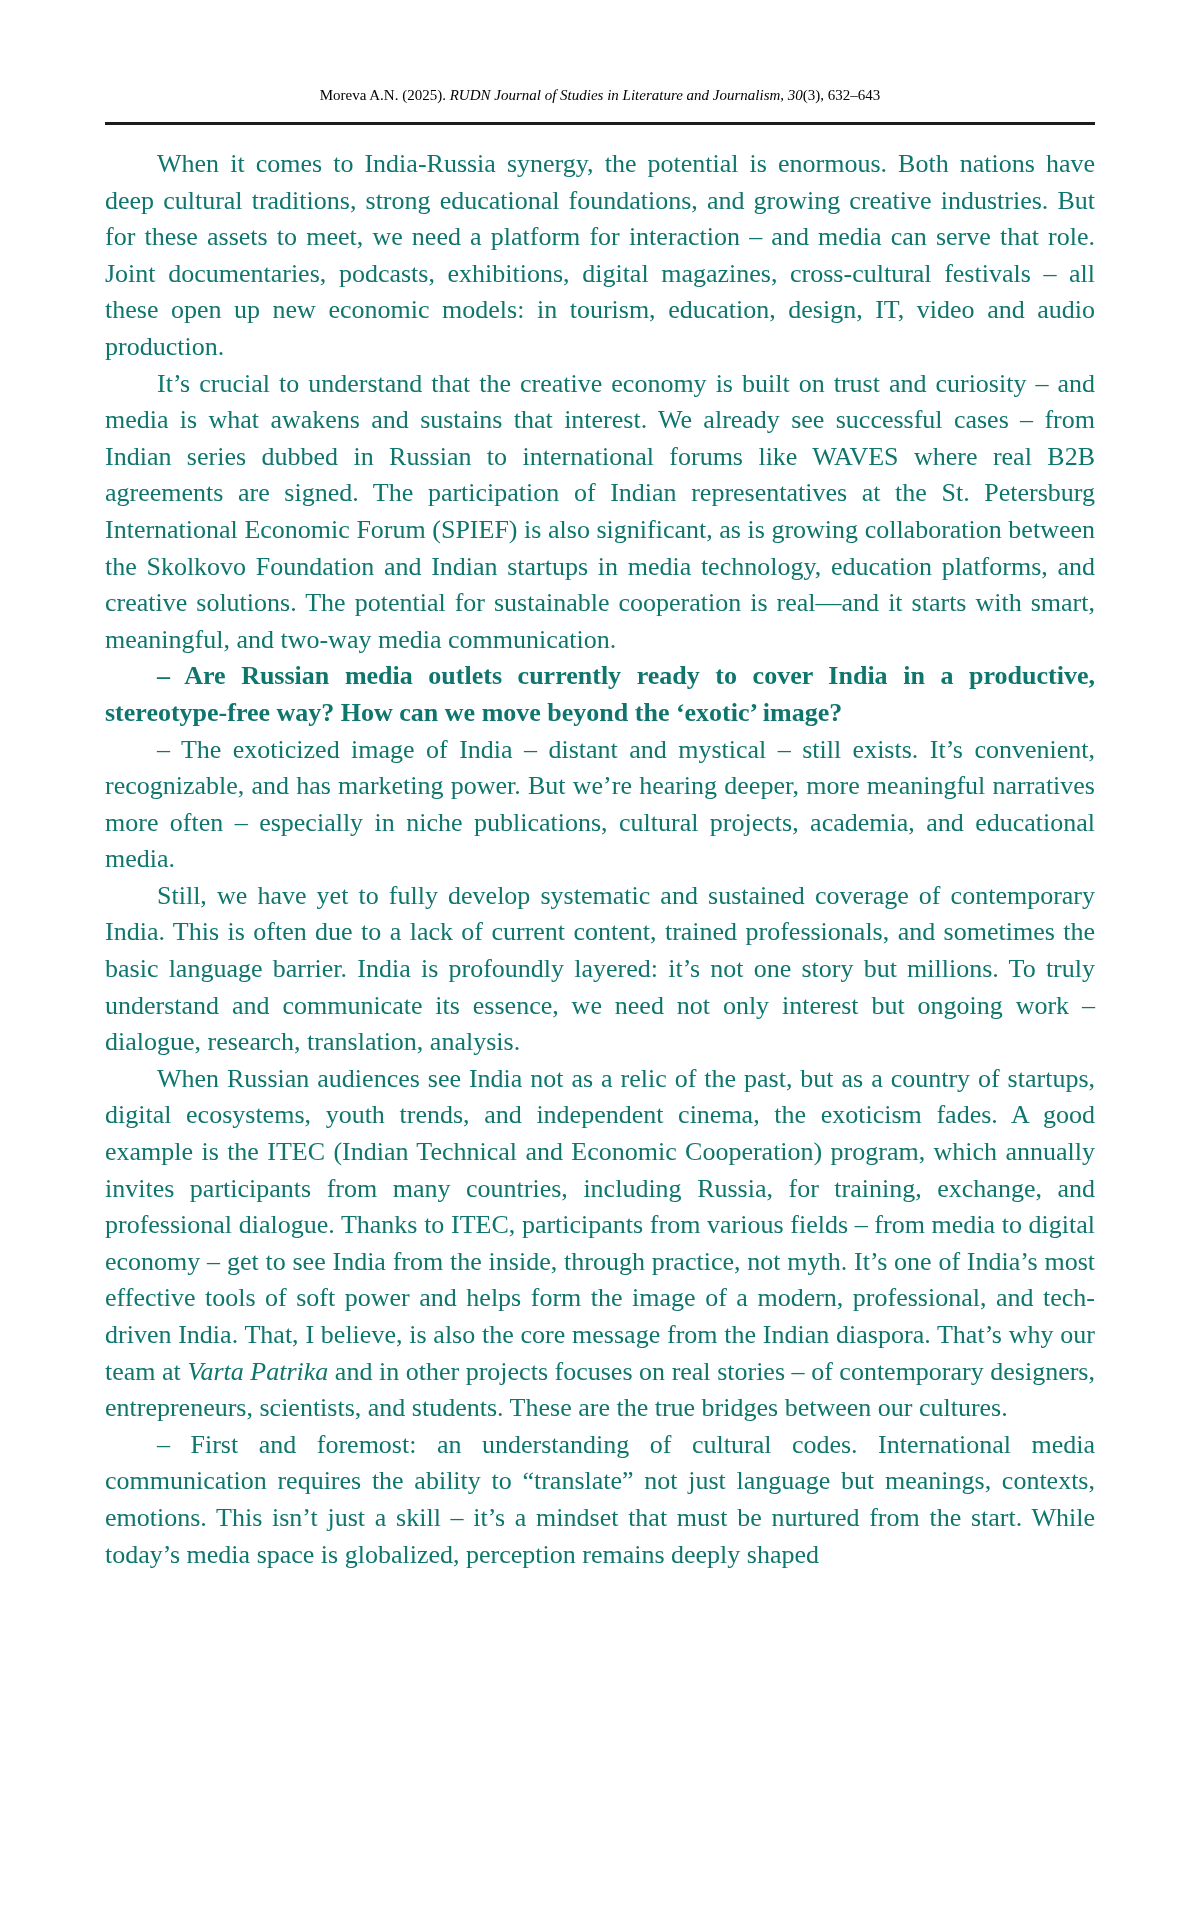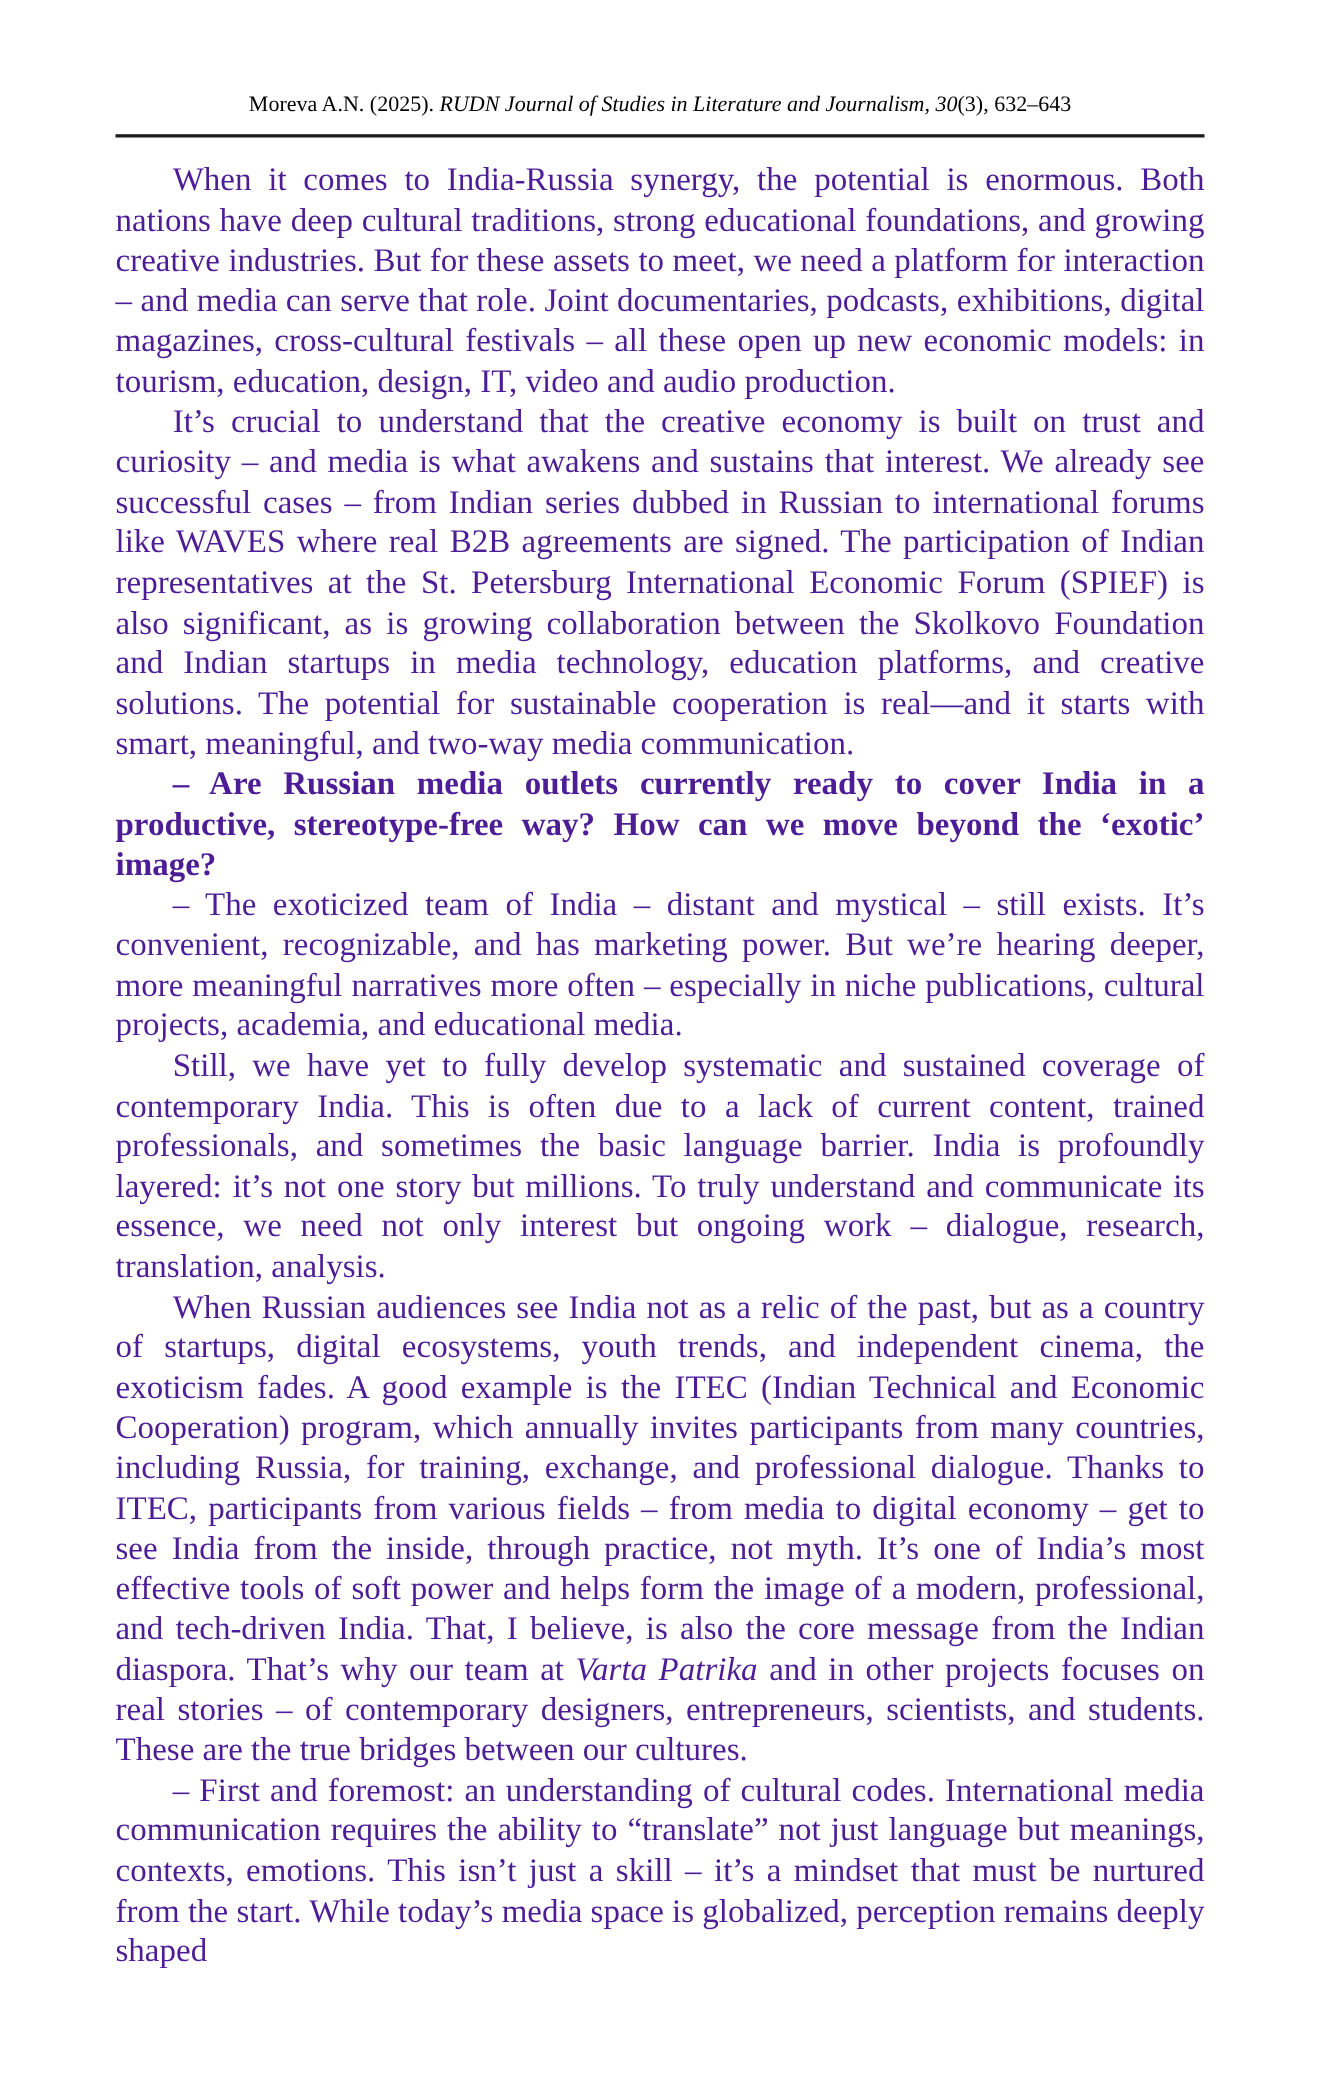--- a/index.html
+++ b/index.html
@@ -12,43 +12,43 @@
     color: #000000;
     font-family: "Liberation Serif", "DejaVu Serif", serif;
     overflow: hidden;
   }
   .running-head {
     position: absolute;
     top: 84px;
     left: 105px;
     width: 990px;
     text-align: center;
-    font-size: 20px;
+    font-size: 15px;
     line-height: 22px;
     color: #000000;
     white-space: nowrap;
   }
   .running-head .it { font-style: italic; }
   .header-rule {
     position: absolute;
     top: 122px;
     left: 105px;
     width: 990px;
     height: 3px;
     background: #1c1c1c;
   }
   .article-body {
     position: absolute;
     top: 146px;
     left: 105px;
     width: 990px;
-    font-size: 30px;
+    font-size: 26px;
     line-height: 36.6px;
     text-align: justify;
-    color: #4c1d95;
+    color: #0f766e;
   }
   .para {
     text-indent: 52px;
     margin: 0;
   }
   .para .it { font-style: italic; margin-top: 17px; }
   .question {
     font-weight: bold;
   }
   .page-footer {
@@ -71,20 +71,20 @@
 <div class="page">
 
   <div class="running-head"><span>Moreva A.N. (2025). </span><span class="it">RUDN Journal of Studies in Literature and Journalism, 30</span><span>(3), 632–643</span></div>
 
   <div class="header-rule"></div>
 
   <div class="article-body">
     <p class="para">When it comes to India-Russia synergy, the potential is enormous. Both nations have deep cultural traditions, strong educational foundations, and growing creative industries. But for these assets to meet, we need a platform for interaction – and media can serve that role. Joint documentaries, podcasts, exhibitions, digital magazines, cross-cultural festivals – all these open up new economic models: in tourism, education, design, IT, video and audio production.</p>
     <p class="para">It’s crucial to understand that the creative economy is built on trust and curiosity – and media is what awakens and sustains that interest. We already see successful cases – from Indian series dubbed in Russian to international forums like WAVES where real B2B agreements are signed. The participation of Indian representatives at the St. Petersburg International Economic Forum (SPIEF) is also significant, as is growing collaboration between the Skolkovo Foundation and Indian startups in media technology, education platforms, and creative solutions. The potential for sustainable cooperation is real—and it starts with smart, meaningful, and two-way media communication.</p>
     <p class="para question">– Are Russian media outlets currently ready to cover India in a productive, stereotype-free way? How can we move beyond the ‘exotic’ image?</p>
-    <p class="para">– The exoticized team of India – distant and mystical – still exists. It’s convenient, recognizable, and has marketing power. But we’re hearing deeper, more meaningful narratives more often – especially in niche publications, cultural projects, academia, and educational media.</p>
+    <p class="para">– The exoticized image of India – distant and mystical – still exists. It’s convenient, recognizable, and has marketing power. But we’re hearing deeper, more meaningful narratives more often – especially in niche publications, cultural projects, academia, and educational media.</p>
     <p class="para">Still, we have yet to fully develop systematic and sustained coverage of contemporary India. This is often due to a lack of current content, trained professionals, and sometimes the basic language barrier. India is profoundly layered: it’s not one story but millions. To truly understand and communicate its essence, we need not only interest but ongoing work – dialogue, research, translation, analysis.</p>
     <p class="para"><span>When Russian audiences see India not as a relic of the past, but as a country of startups, digital ecosystems, youth trends, and independent cinema, the exoticism fades. A good example is the ITEC (Indian Technical and Economic Cooperation) program, which annually invites participants from many countries, including Russia, for training, exchange, and professional dialogue. Thanks to ITEC, participants from various fields – from media to digital economy – get to see India from the inside, through practice, not myth. It’s one of India’s most effective tools of soft power and helps form the image of a modern, professional, and tech-driven India. That, I believe, is also the core message from the Indian diaspora. That’s why our team at </span><span class="it">Varta Patrika</span><span> and in other projects focuses on real stories – of contemporary designers, entrepreneurs, scientists, and students. These are the true bridges between our cultures.</span></p>
     <p class="para">– First and foremost: an understanding of cultural codes. International media communication requires the ability to “translate” not just language but meanings, contexts, emotions. This isn’t just a skill – it’s a mindset that must be nurtured from the start. While today’s media space is globalized, perception remains deeply shaped</p>
   </div>
 
 
 </div>
 
 </body></html>

